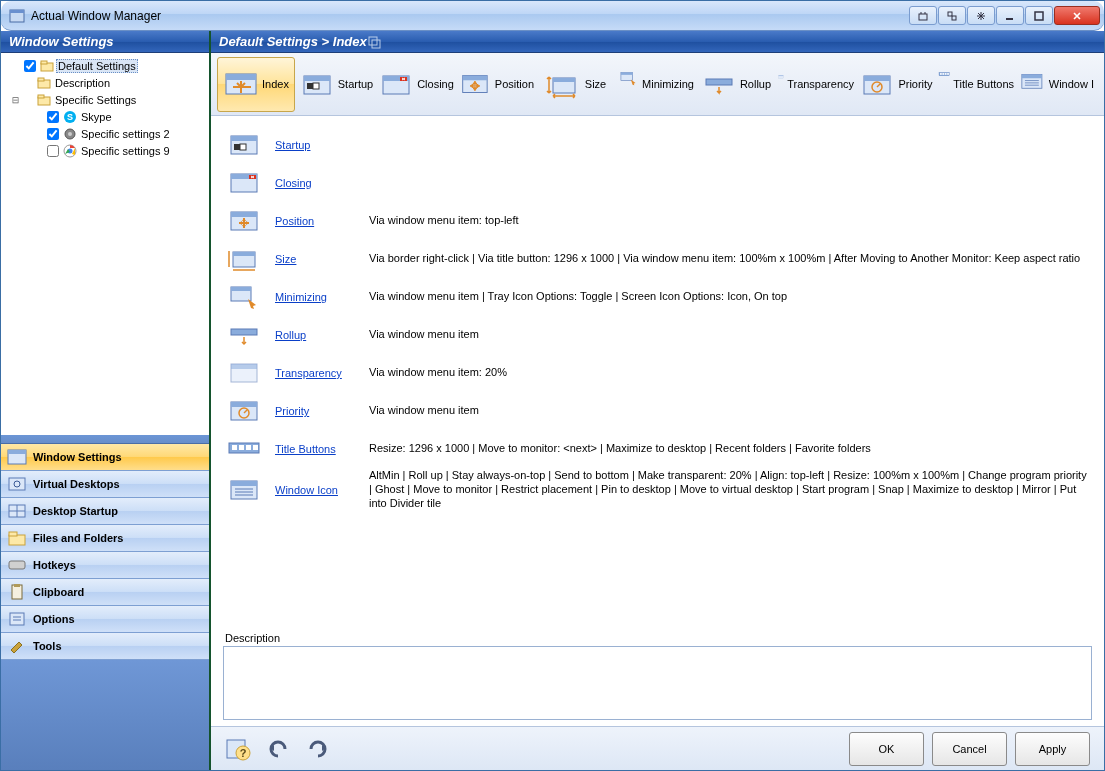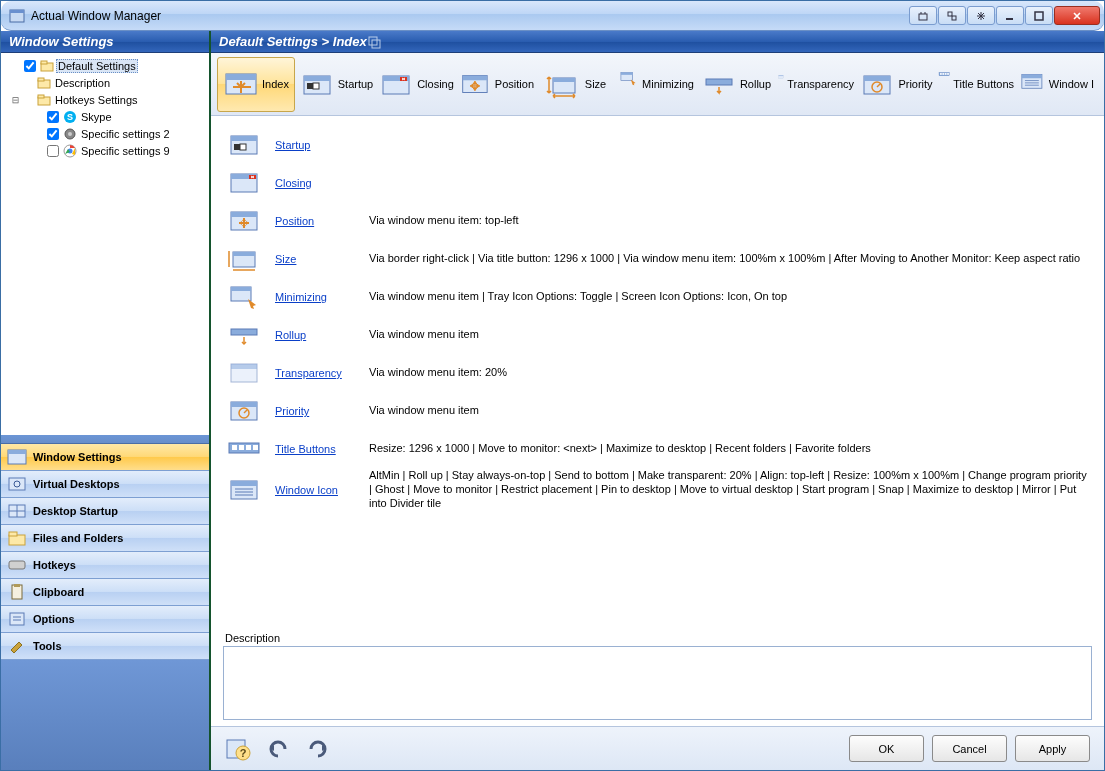--- a/index.html
+++ b/index.html
@@ -59,21 +59,21 @@
 
 
 .desc-label { padding: 4px 14px 2px; color: #000; }
 .desc-box { margin: 0 12px 6px; height: 74px; border: 1px solid #9ab1d2; background: #fff; overflow-y: scroll; }
 
 
 .statusbar { height: 44px; border-top: 1px solid #b5c5de; background: linear-gradient(to bottom,#eef3fb,#dde7f5); display: flex; align-items: center; padding: 0 14px; }
 .statusbar .left-icons { display: flex; gap: 14px; align-items: center; }
 .statusbar .left-icons .si { width: 26px; height: 24px; cursor: pointer; }
 .statusbar .spacer { flex: 1; }
-.statusbar button { width: 75px; height: 27px; margin-left: 8px; background: linear-gradient(to bottom,#fdfdfd,#e6e6e6); border: 1px solid #8a8a8a; border-radius: 3px; font-size: 11px; cursor: pointer; }
+.statusbar button { width: 75px; height: 34px; margin-left: 8px; background: linear-gradient(to bottom,#fdfdfd,#e6e6e6); border: 1px solid #8a8a8a; border-radius: 3px; font-size: 11px; cursor: pointer; }
 </style>
 </head>
 <body>
 
 <div class="window">
 
   <div class="titlebar">
     <span class="app-icon">
       <svg viewBox="0 0 16 16">
           <rect x="1" y="2" width="14" height="12" fill="#c8daf3" stroke="#4a6da5"></rect>
@@ -147,21 +147,21 @@
         </div>
         <div class="tree-item">
           <span class="exp">⊟</span>
           <span class="exp"></span>
           <span class="t-icon">
               <svg width="14" height="14" viewBox="0 0 14 14">
                 <rect x="1" y="4" width="12" height="8" fill="#fde9a8" stroke="#caa23a"></rect>
                 <rect x="1" y="2" width="6" height="3" fill="#fde9a8" stroke="#caa23a"></rect>
               </svg>
             </span>
-          <span class="t-label">Hotkeys Settings</span>
+          <span class="t-label">Specific Settings</span>
         </div>
         <div class="tree-children2">
           <div class="tree-item">
             <input type="checkbox" checked="" style="">
             <span class="t-icon">
                 <svg width="14" height="14" viewBox="0 0 14 14">
                   <circle cx="7" cy="7" r="6" fill="#00aff0"></circle>
                   <text x="7" y="10" font-size="9" text-anchor="middle" fill="#fff" font-weight="bold">S</text>
                 </svg>
               </span>

